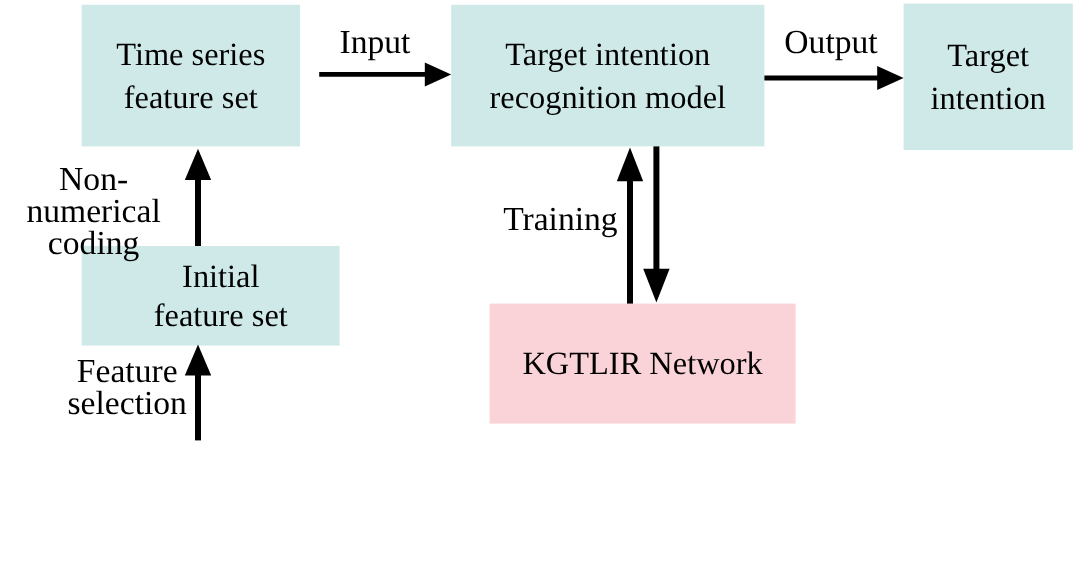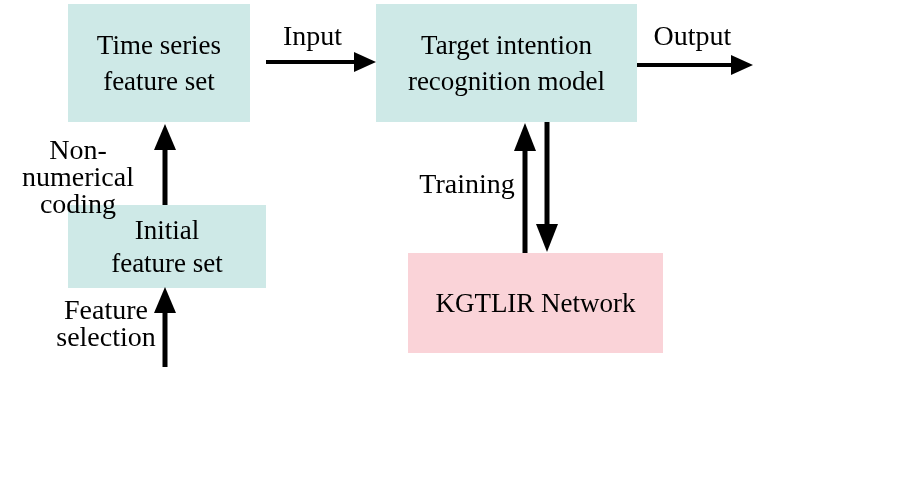--- a/index.html
+++ b/index.html
@@ -28,21 +28,21 @@
     font-size: 27px;
     line-height: 36px;
     color: var(--text, #000000);
   }
   .teal { background: var(--teal, #cee9e7); }
   .pink { background: var(--pink, #fad3d8); }
 
   #time-series-box   { left: 68px;  top: 4px;   width: 182px; height: 118px; }
   #model-box         { left: 376px; top: 4px;   width: 261px; height: 118px; }
   #target-box        { left: 753px; top: 3px;   width: 141px; height: 122px; }
-  #initial-box       { left: 68px;  top: 205px; width: 198px; height: 83px; }
+  #initial-box       { left: 68px;  top: 205px; width: 198px; height: 83px; padding-left: 17px; }
   #initial-box .box-label { line-height: 33px; }
   #realtime-box      { left: 68px;  top: 367px; width: 198px; height: 116px; }
   #realtime-box .box-label { line-height: 35px; }
   #kgtlir-box        { left: 408px; top: 253px; width: 255px; height: 100px; }
 
   .flow-label {
     position: absolute;
     text-align: center;
     white-space: pre-line;
     font-size: 28px;
@@ -76,20 +76,24 @@
   <div class="box teal" id="time-series-box">
     <span class="box-label">Time series
 feature set</span>
   </div>
 
   <div class="box teal" id="model-box">
     <span class="box-label">Target intention
 recognition model</span>
   </div>
 
+  <div class="box teal" id="target-box">
+    <span class="box-label">Target
+intention</span>
+  </div>
 
   <div class="box teal" id="initial-box">
     <span class="box-label">Initial
 feature set</span>
   </div>
 
 
   <div class="box pink" id="kgtlir-box">
     <span class="box-label">KGTLIR Network</span>
   </div>

